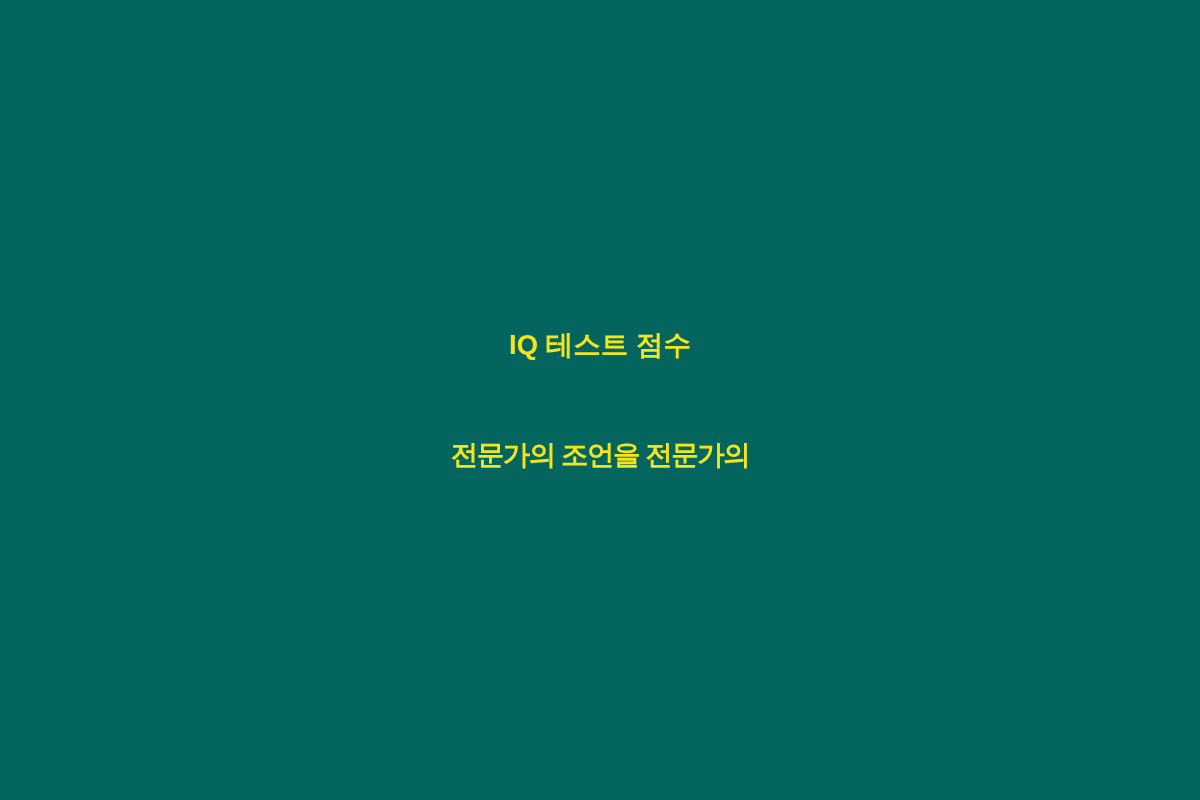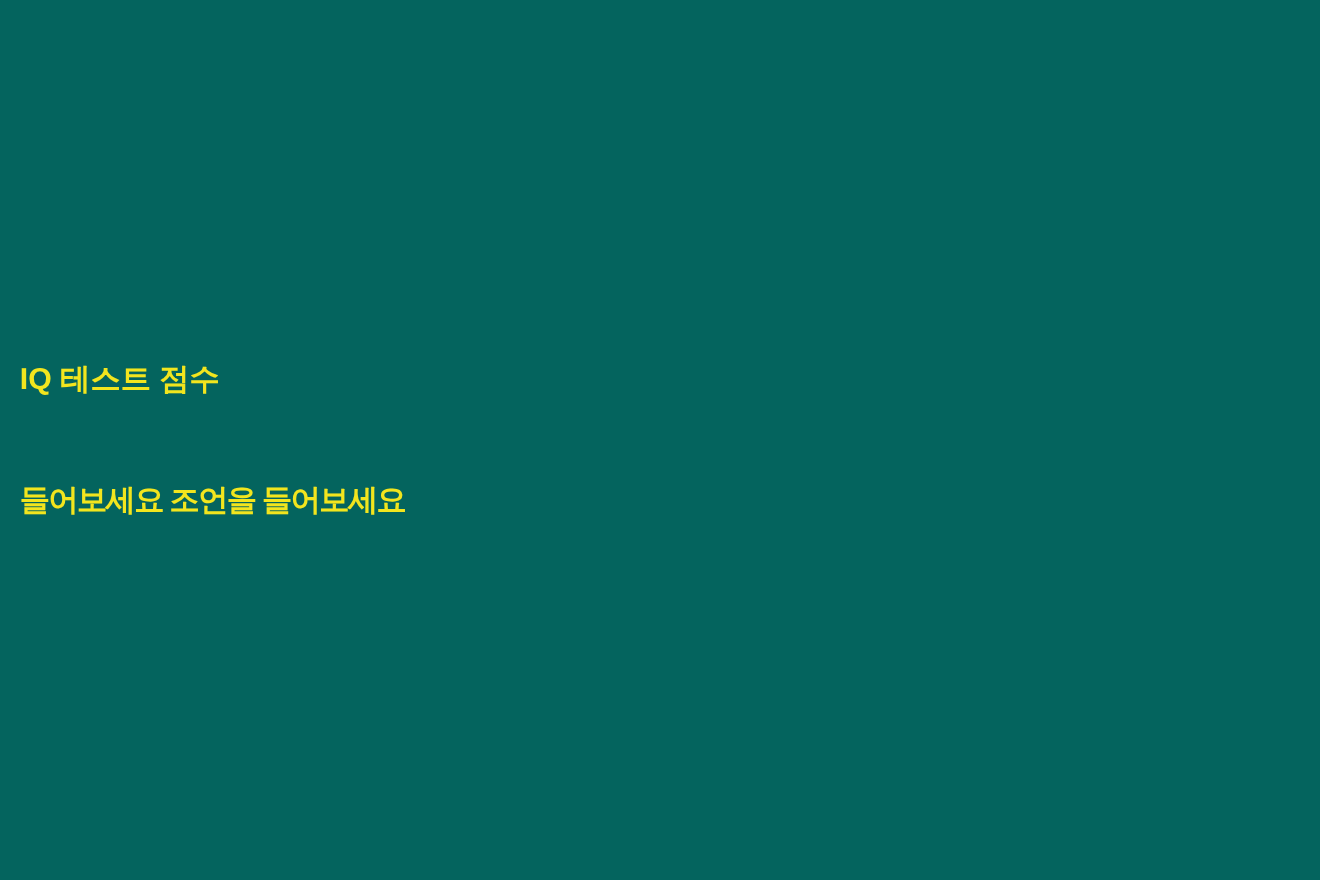--- a/index.html
+++ b/index.html
@@ -24,21 +24,21 @@
     justify-content: center;
     background: #04645e;
   }
 
   .headline {
     display: block;
     width: 100%;
     margin: 0;
     padding: 0 18px;
     box-sizing: border-box;
-    text-align: left;
+    text-align: center;
     font-family: "Liberation Sans", "DejaVu Sans", sans-serif;
     font-weight: 700;
     font-size: 86px;
     line-height: 110px;
     letter-spacing: -1px;
     color: #f2e51e;
     -webkit-font-smoothing: antialiased;
   }
 
   .headline-line {
@@ -50,15 +50,15 @@
   .headline-line.line-1 { font-size: 86px; letter-spacing: 0px; }
   .headline-line.line-2 { font-size: 86px; letter-spacing: -0.5px; }
   .headline-line.line-3 { font-size: 86px; letter-spacing: -1.5px; }
 </style>
 </head>
 <body>
 
 <div class="card" style="background: rgb(4, 100, 94);">
   <h1 class="headline" style="color: rgb(242, 229, 30);">
     <span class="headline-line line-1" style="font-size: 27.5px;">IQ 테스트 점수</span>
-    <span class="headline-line line-3" style="font-size: 27.5px;">들어보세요 조언을 들어보세요</span>
+    <span class="headline-line line-3" style="font-size: 27.5px;">전문가의 조언을 전문가의</span>
   </h1>
 </div>
 
 </body></html>

